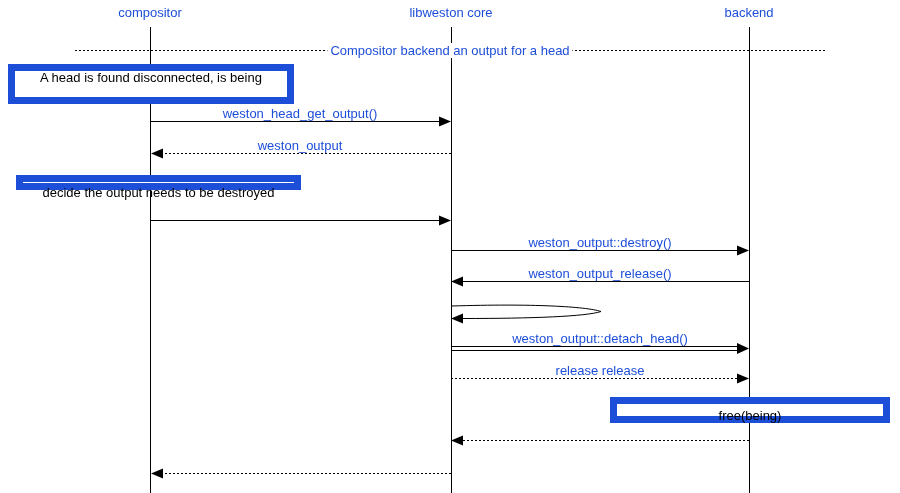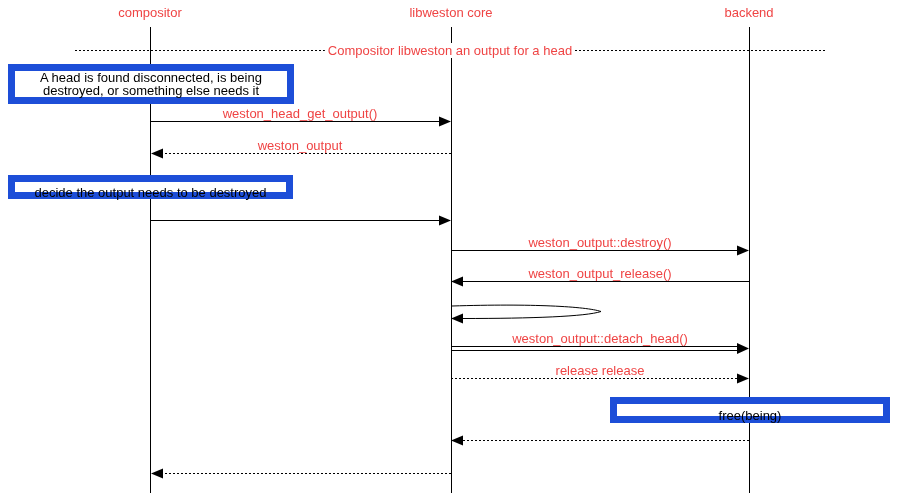--- a/index.html
+++ b/index.html
@@ -2,21 +2,21 @@
 <html><head>
 <meta charset="utf-8">
 <style>
   html,body{margin:0;padding:0;background:#ffffff;}
   .stage{
     position:relative;width:900px;height:493px;background:#ffffff;overflow:hidden;
     font-family:"Liberation Sans","DejaVu Sans",sans-serif;color:#000;
   }
   .stage svg{position:absolute;left:0;top:0;}
   .lbl{
-    position:absolute;font-size:13px;line-height:15px;white-space:nowrap;color:#ef4444;text-align:center;
+    position:absolute;font-size:13px;line-height:15px;white-space:nowrap;color:#1d4ed8;text-align:center;
   }
   .center{transform:translateX(-50%);}
   .actor{font-size:13px;}
   .divider-lbl{background:#ffffff;padding:0 3px;}
   .notebox{
     position:absolute;box-sizing:border-box;border:7px solid #1d4ed8;background:#ffffff;
     font-size:13px;text-align:center;
   }
   .notebox .nline{line-height:12.5px;}
 </style>
@@ -82,28 +82,27 @@
     <g>
       <line x1="451" y1="473.5" x2="162" y2="473.5" stroke="#000" stroke-width="1" stroke-dasharray="2,2"></line>
       <polygon points="151,473.5 163,468.5 163,478.5" fill="#000"></polygon>
     </g>
   </svg>
 
   <div class="lbl center actor" style="left:150px;top:5px;">compositor</div>
   <div class="lbl center actor" style="left:451px;top:5px;">libweston core</div>
   <div class="lbl center actor" style="left:749px;top:5px;">backend</div>
 
-  <div class="lbl center divider-lbl" style="left:450px;top:43px;">Compositor libweston an output for a head</div>
+  <div class="lbl center divider-lbl" style="left:450px;top:43px;">Compositor backend an output for a head</div>
 
   <div class="notebox" style="left:8px;top:64px;width:286px;height:40px;padding-top:1px;">
     <div class="nline">A head is found disconnected, is being</div>
-    <div class="nline">destroyed, or something else needs it</div>
   </div>
 
-  <div class="notebox" style="left:8px;top:175px;width:285px;height:24px;line-height:22px;">decide the output needs to be destroyed</div>
+  <div class="notebox" style="left:16px;top:175px;width:285px;height:15px;line-height:22px;">decide the output needs to be destroyed</div>
 
   <div class="notebox" style="left:610px;top:397px;width:280px;height:26px;line-height:24px;">free(being)</div>
 
   <div class="lbl center" style="left:300px;top:106px;">weston_head_get_output()</div>
   <div class="lbl center" style="left:300px;top:138px;">weston_output</div>
   <div class="lbl center" style="left:600px;top:235px;">weston_output::destroy()</div>
   <div class="lbl center" style="left:600px;top:266px;">weston_output_release()</div>
   <div class="lbl center" style="left:600px;top:331px;">weston_output::detach_head()</div>
   <div class="lbl center" style="left:600px;top:363px;">release release</div>
 

